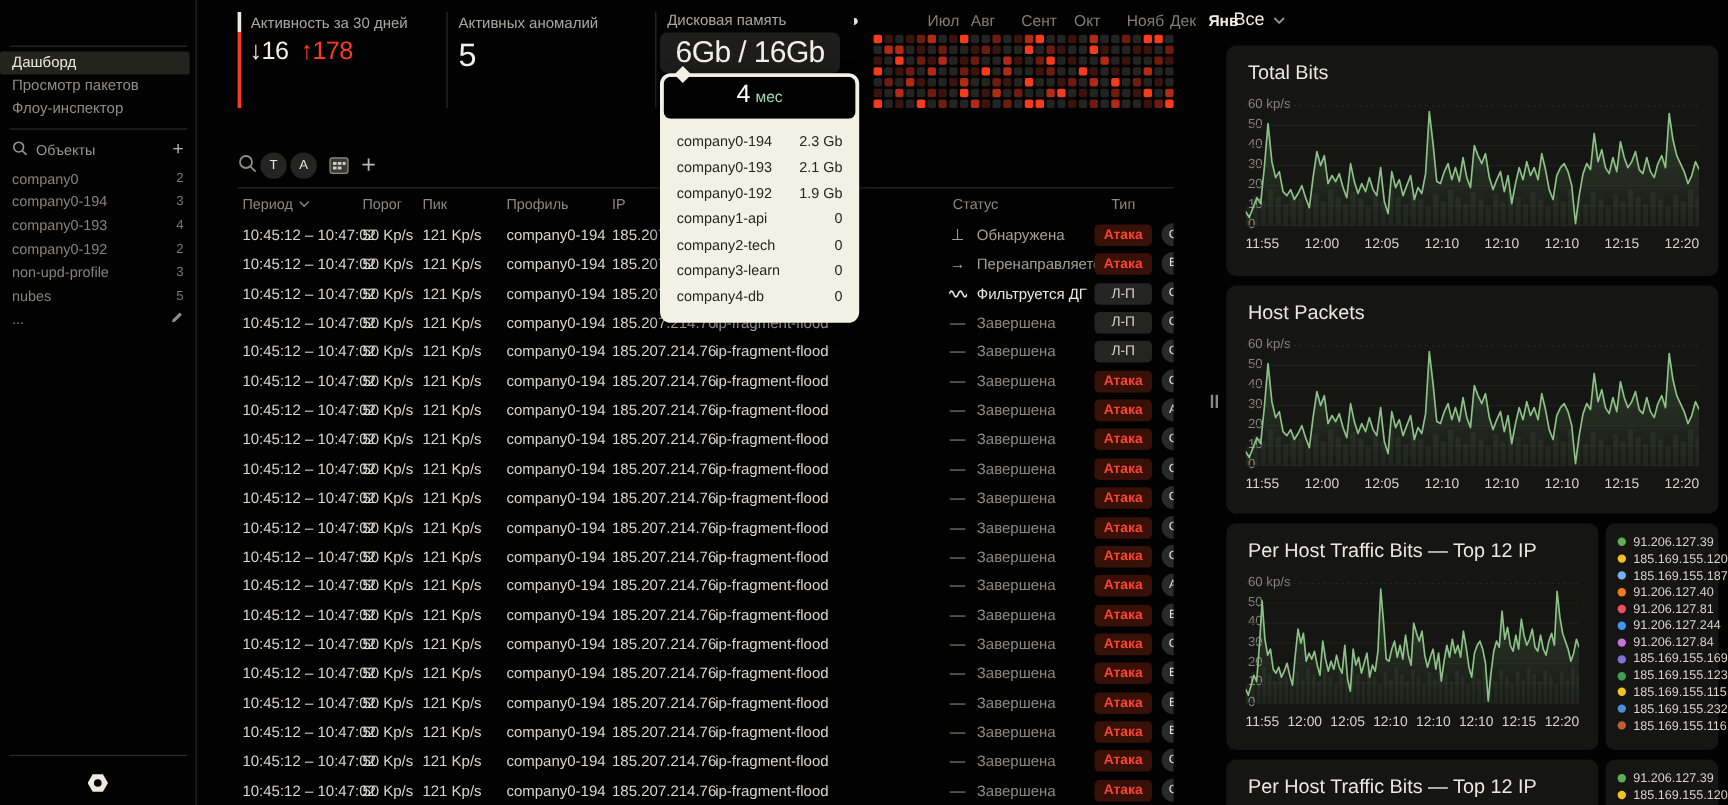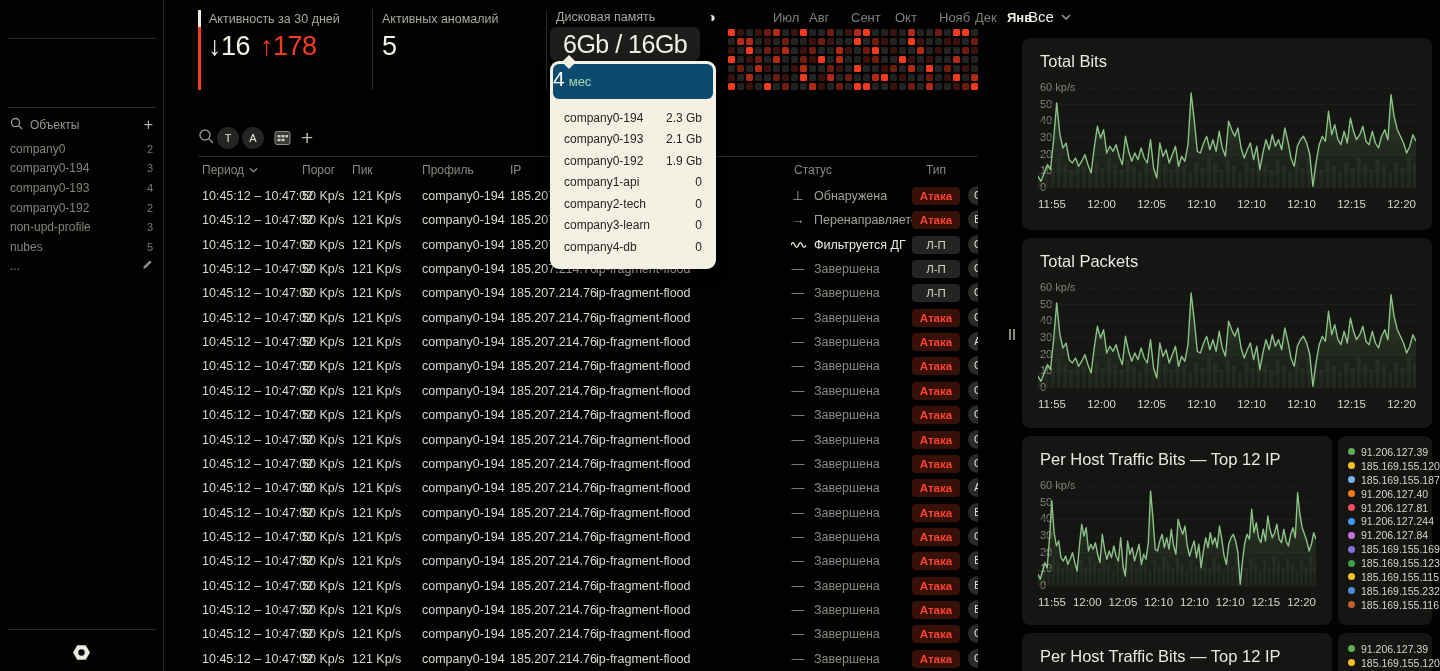--- a/index.html
+++ b/index.html
@@ -22,42 +22,42 @@
   .obj-item{height:19.6px;display:flex;align-items:center;font-size:12px;color:#85837b;cursor:pointer;}
   .obj-item .n{flex:1;white-space:nowrap;}
   .obj-item .c{font-size:11px;color:#7b7971;}
   #side-bottom-div{top:629px;}
   #gear{position:absolute;left:73px;top:644px;width:17px;height:17px;cursor:pointer;}
   
   .stat-label{font-size:12.5px;color:#aaa8a0;white-space:nowrap;}
   #act-bar{position:absolute;left:198px;top:10px;width:3px;height:80px;
            background:linear-gradient(#ece9df 0 21%,#fb3b22 21% 100%);}
   #act-label{position:absolute;left:209px;top:12px;}
-  #act-nums{position:absolute;left:208px;top:31px;font-size:27px;letter-spacing:-0.5px;}
+  #act-nums{position:absolute;left:208px;top:31px;font-size:21px;letter-spacing:-0.5px;}
   #act-down{color:#f2efe6;} #act-up{color:#fb3b22;margin-left:10px;}
   .vdiv{position:absolute;top:10px;width:1px;height:80px;background:#2a2a28;}
   #anom-label{position:absolute;left:382px;top:12px;}
   #anom-num{position:absolute;left:382px;top:31px;font-size:27px;color:#f2efe6;}
   #disk-head{position:absolute;left:556px;top:10px;width:160px;display:flex;justify-content:space-between;align-items:center;}
   #disk-icon{font-size:14px;color:#e8e5dc;line-height:14px;}
   #disk-chip{position:absolute;left:550px;top:27px;height:34px;line-height:34px;padding:0 13px;
              background:#1d1d1b;border-radius:6px;font-size:25px;color:#f2efe6;letter-spacing:-0.5px;}
   
   #hm-months{position:absolute;left:728px;top:10px;width:250px;height:14px;font-size:13px;color:#807e76;margin-left:45px;}
   #hm-months span{position:absolute;top:0;}
   #hm-months .on{color:#f0ede3;font-weight:bold;}
   #hm-grid{position:absolute;left:728px;top:29px;display:grid;grid-template-columns:repeat(28,7px);grid-auto-rows:7px;gap:2px;}
   .hm-cell{width:7px;height:7px;border-radius:1.5px;}
   
   #tooltip{position:absolute;left:550px;top:61px;width:162px;background:#f3f0e4;border:2px solid #f3f0e4;
            border-radius:9px;z-index:20;box-shadow:0 4px 14px rgba(0,0,0,.6);}
   #tip-notch{position:absolute;left:12px;top:-6px;width:10px;height:10px;background:#f3f0e4;transform:rotate(45deg);}
   #tip-green{margin:1px;border-radius:6px;overflow:hidden;}
   #tip-title{background:#2ca24c;color:#fff;font-size:12.5px;font-weight:bold;text-align:center;padding:6px 0 5px;}
-  #tip-val{background:#0c4a6e;text-align:left;padding:3px 0 8px;}
+  #tip-val{background:#000000;text-align:center;padding:3px 0 8px;}
   #tip-val .v{font-size:21px;color:#fff;}
   #tip-val .u{font-size:13px;color:#a9d6b4;margin-left:4px;}
   #tip-rows{padding:7px 12px 9px;}
   .tip-row{display:flex;justify-content:space-between;font-size:12px;color:#26261f;height:21.5px;align-items:center;}
   
   #search-row{position:absolute;left:198px;top:122px;width:780px;height:32px;display:flex;align-items:center;}
   #search-input{background:transparent;border:none;outline:none;font-family:"Liberation Sans",sans-serif;
                 font-size:17px;color:#cfcdc4;margin-left:8px;flex:1;}
   #search-input::placeholder{color:#8f8d85;}
   .tool-circle{width:22px;height:22px;border-radius:50%;background:#242422;color:#e8e6dd;font-size:11px;
@@ -99,20 +99,25 @@
   .xlabs{position:absolute;left:16px;top:160px;display:flex;justify-content:space-between;
          font-size:11.5px;color:#d6d4cb;}
 </style>
 </head>
 <body>
 
 <div id="app">
 
   <div id="sidebar">
     <div class="hdiv" style="top:38px"></div>
+    <div id="nav">
+        <div class="nav-item active">Дашборд</div>
+        <div class="nav-item">Просмотр пакетов</div>
+        <div class="nav-item">Флоу-инспектор</div>
+      </div>
     <div class="hdiv" style="top:107px"></div>
     <div class="obj-head">
       <span>
         <svg width="13" height="13" viewBox="0 0 14 14">
             <circle cx="6" cy="6" r="4.4" fill="none" stroke="#9a9890" stroke-width="1.4"></circle>
             <line x1="9.4" y1="9.4" x2="13" y2="13" stroke="#9a9890" stroke-width="1.4"></line>
           </svg>
       </span>
       <span class="lbl">Объекты</span>
       <span class="obj-plus">+</span>
@@ -816,21 +821,21 @@
         <span>12:00</span>
         <span>12:05</span>
         <span>12:10</span>
         <span>12:10</span>
         <span>12:10</span>
         <span>12:15</span>
         <span>12:20</span>
       </div>
     </div>
   <div class="card" id="card1">
-      <div class="chart-title">Total Packets</div>
+      <div class="chart-title">Host Packets</div>
       <div class="ylab" style="top: 43px;">60 kp/s</div>
       <div class="ylab" style="top: 59.6667px;">50</div>
       <div class="ylab" style="top: 76.3333px;">40</div>
       <div class="ylab" style="top: 93px;">30</div>
       <div class="ylab" style="top: 109.667px;">20</div>
       <div class="ylab" style="top: 126.333px;">10</div>
       <div class="ylab" style="top: 143px;">0</div>
       <svg class="plot" width="378" height="102">
         <defs>
           <linearGradient id="g1" x1="0" y1="0" x2="0" y2="1">

